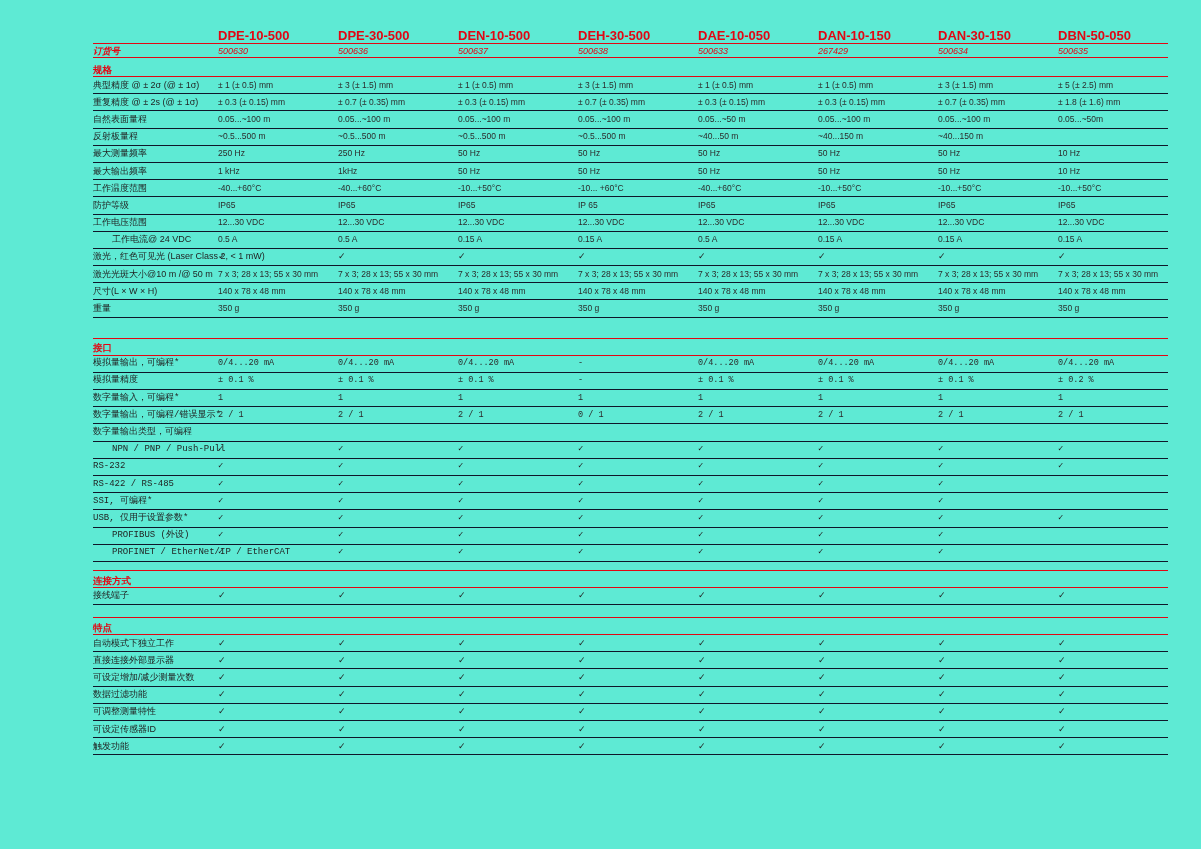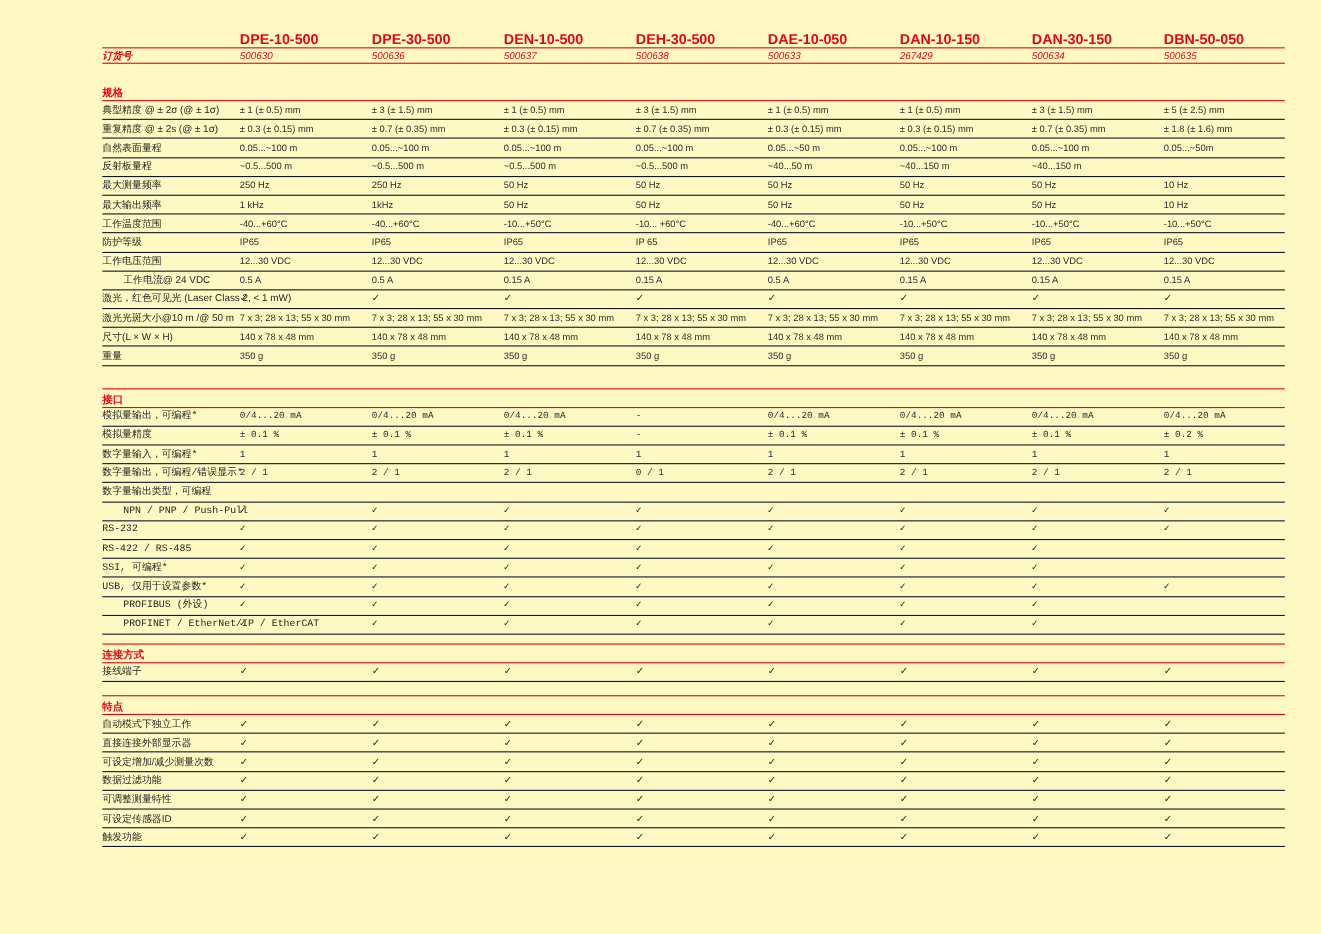--- a/index.html
+++ b/index.html
@@ -1,21 +1,21 @@
 <!DOCTYPE html>
 <html style="--red: #e30613;"><head>
 <meta charset="utf-8">
 <style>
   html,body{margin:0;padding:0;}
   body{
     width:1201px;height:849px;background:#ffffff;overflow:hidden;
     font-family:"Liberation Sans","DejaVu Sans",sans-serif;
     -webkit-font-smoothing:antialiased;
   }
-  .page{position:relative;width:1201px;height:849px;background:#fef9c3;}
+  .page{position:relative;width:1201px;height:849px;background:#5eead4;}
   .table{position:absolute;left:93px;top:26px;width:1075px;}
 
   .grid{display:grid;grid-template-columns:125px repeat(7,120px) minmax(0,1fr);}
 
   .h-model{height:17px;border-bottom:1px solid var(--red);align-items:end;}
   .h-model .cell{font-size:13px;font-weight:bold;color:var(--red);line-height:15px;white-space:nowrap;}
   .h-order{height:13px;border-bottom:1px solid var(--red);align-items:center;font-style:italic;}
   .h-order .cell{font-size:9px;color:var(--red);line-height:12px;white-space:nowrap;}
   .h-order .lbl{font-weight:bold;}
 
@@ -26,21 +26,21 @@
 
   .row{height:16.2px;border-bottom:1px solid #0f172a;align-items:center;}
   .row .lbl{font-size:9px;color:#1f1f1f;white-space:nowrap;line-height:15px;}
   .row .lbl.indent{padding-left:19px;}
   .row .val{font-size:8.5px;color:#2b2b2b;white-space:nowrap;line-height:15px;}
   .row .val.check{font-size:9px;color:#222;}
 
   .m-s2{margin-top:20px;font-family:Liberation Mono, monospace;}
   .m-s3{margin-top:8px;}
   .m-s4{margin-top:12px;}
-  .m-s1{margin-top:17px;}
+  .m-s1{margin-top:2px;}
 </style>
 </head>
 <body>
 
 <div class="page">
   <div class="table" id="spec-table">
       <div class="grid h-model">
         <div class="cell"></div>
         <div class="cell">DPE-10-500</div>
         <div class="cell">DPE-30-500</div>

